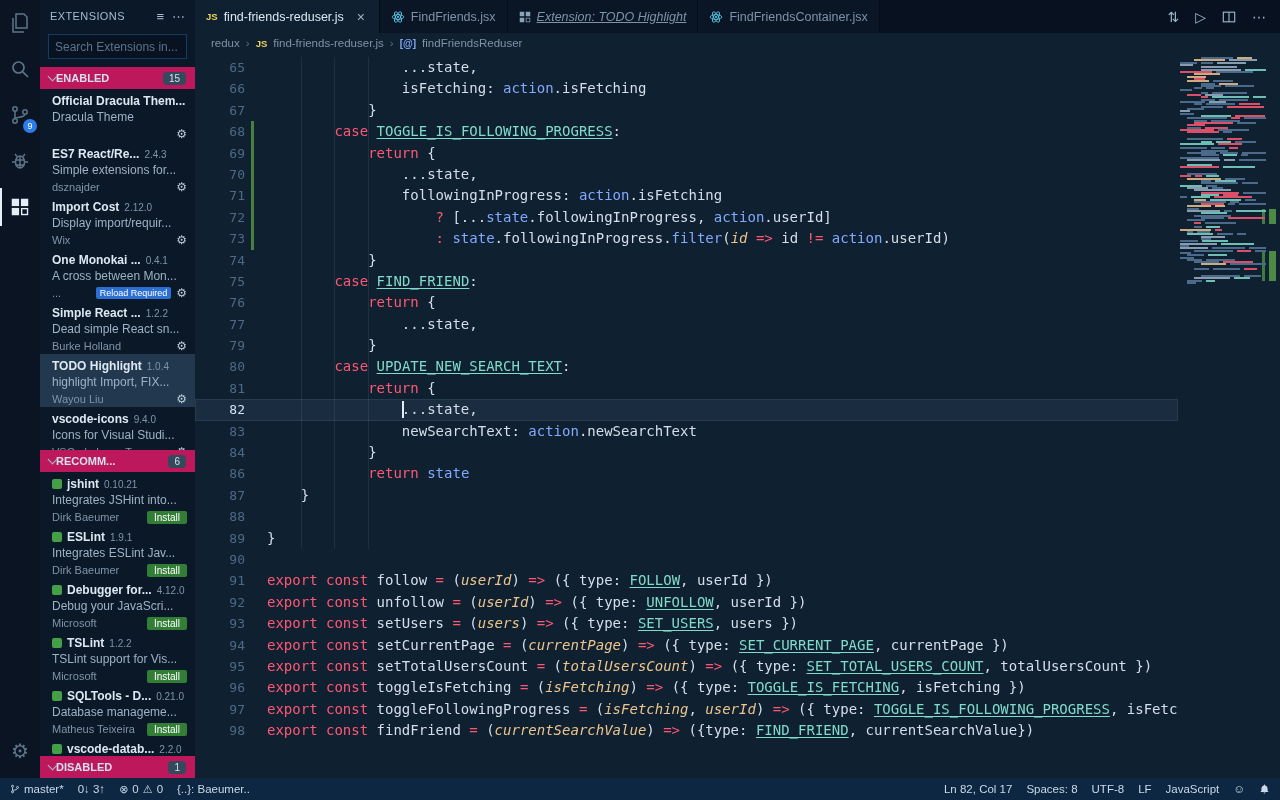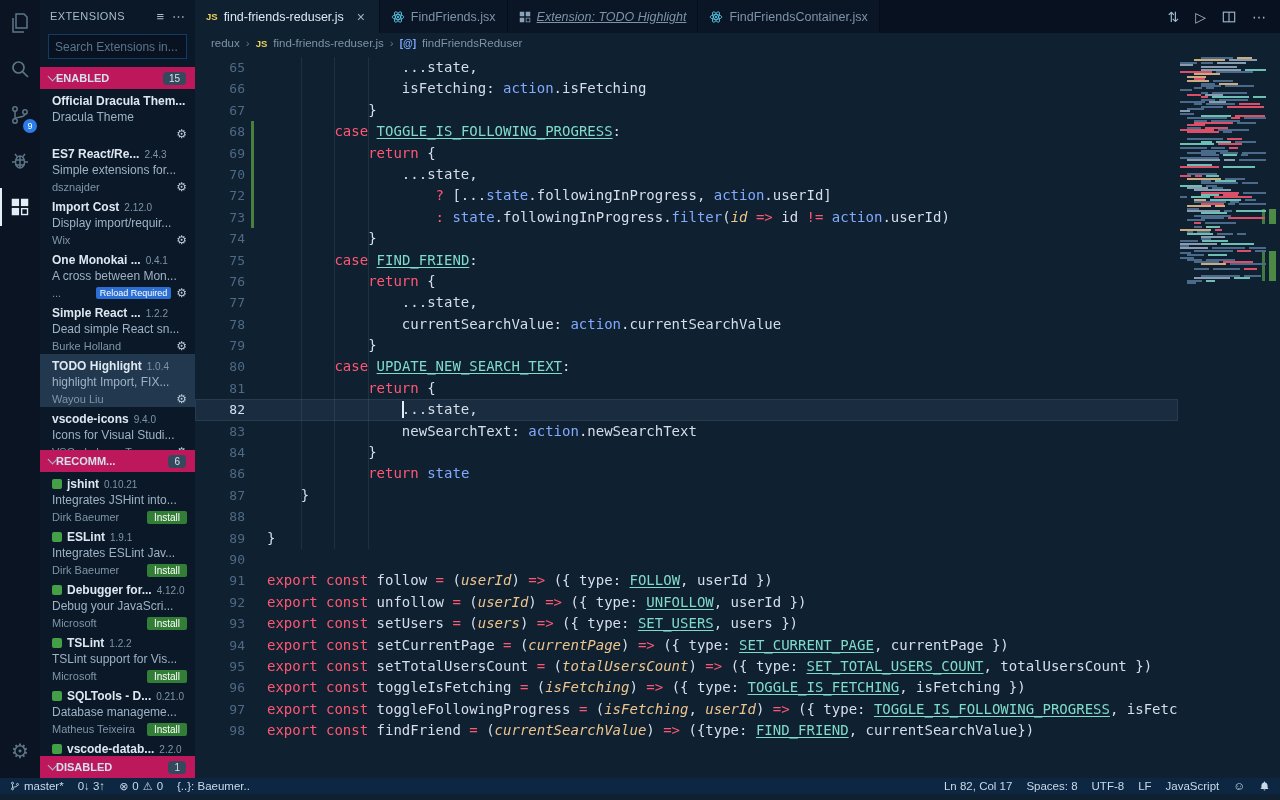--- a/index.html
+++ b/index.html
@@ -78,21 +78,21 @@
 
   
   .minimap { width:88px; flex-shrink:0; position:relative; overflow:hidden; opacity:.85; }
   .mm-row { position:absolute; left:0; right:0; height:2px; }
   .mm-row i { position:absolute; height:2px; top:0; display:block; }
   .mm-git { position:absolute; right:1px; width:3px; background:#4d8a44; }
   .ruler { width:14px; flex-shrink:0; position:relative; }
   .ruler-mark { position:absolute; left:3px; width:7px; background:#4d8a44; }
 
   
-  .statusbar { height:16px; background:#0d2742; display:flex; align-items:center; font-size:11.5px; color:#c9d9e8; padding:0 10px; gap:14px; }
+  .statusbar { height:22px; background:#0d2742; display:flex; align-items:center; font-size:11.5px; color:#c9d9e8; padding:0 10px; gap:14px; }
   .sb-right { margin-left:auto; display:flex; gap:14px; align-items:center; }
   .st-item { display:flex; align-items:center; gap:4px; cursor:pointer; white-space:nowrap; }
   .st-icon { font-size:11px; }
 </style>
 </head>
 <body>
 
 <div class="app">
 
   <div class="activitybar">
@@ -407,27 +407,27 @@
       <div class="code" id="code">
         <div class="iguide g1"></div>
         <div class="iguide g2"></div>
         <div class="iguide g3"></div>
       <div class="cl"><span class="ln">65</span><span class="ct"><span class="w">                ...state,</span></span></div>
           <div class="cl"><span class="ln">66</span><span class="ct"><span class="w">                isFetching: </span><span class="b">action</span><span class="w">.isFetching</span></span></div>
           <div class="cl"><span class="ln">67</span><span class="ct"><span class="w">            }</span></span></div>
           <div class="cl git"><span class="ln">68</span><span class="ct"><span class="w">        </span><span class="k">case </span><span class="c">TOGGLE_IS_FOLLOWING_PROGRESS</span><span class="w">:</span></span></div>
           <div class="cl git"><span class="ln">69</span><span class="ct"><span class="w">            </span><span class="k">return</span><span class="w"> {</span></span></div>
           <div class="cl git"><span class="ln">70</span><span class="ct"><span class="w">                ...state,</span></span></div>
+          <div class="cl git"><span class="ln">71</span><span class="ct"><span class="w">                followingInProgress: </span><span class="b">action</span><span class="w">.isFetching</span></span></div>
           <div class="cl git"><span class="ln">72</span><span class="ct"><span class="w">                    </span><span class="k">? </span><span class="w">[...</span><span class="b">state</span><span class="w">.followingInProgress, </span><span class="b">action</span><span class="w">.userId]</span></span></div>
           <div class="cl git"><span class="ln">73</span><span class="ct"><span class="w">                    </span><span class="k">: </span><span class="b">state</span><span class="w">.followingInProgress.</span><span class="b">filter</span><span class="w">(</span><span class="p">id</span><span class="k"> =&gt; </span><span class="w">id </span><span class="k">!= </span><span class="b">action</span><span class="w">.userId)</span></span></div>
           <div class="cl"><span class="ln">74</span><span class="ct"><span class="w">            }</span></span></div>
           <div class="cl"><span class="ln">75</span><span class="ct"><span class="w">        </span><span class="k">case </span><span class="c">FIND_FRIEND</span><span class="w">:</span></span></div>
           <div class="cl"><span class="ln">76</span><span class="ct"><span class="w">            </span><span class="k">return</span><span class="w"> {</span></span></div>
           <div class="cl"><span class="ln">77</span><span class="ct"><span class="w">                ...state,</span></span></div>
-          <div class="cl"><span class="ln">78</span><span class="ct"><span class="w">                currentSearchValue: </span><span class="b">action</span><span class="w">.currentSearchValue</span></span></div>
           <div class="cl"><span class="ln">79</span><span class="ct"><span class="w">            }</span></span></div>
           <div class="cl"><span class="ln">80</span><span class="ct"><span class="w">        </span><span class="k">case </span><span class="c">UPDATE_NEW_SEARCH_TEXT</span><span class="w">:</span></span></div>
           <div class="cl"><span class="ln">81</span><span class="ct"><span class="w">            </span><span class="k">return</span><span class="w"> {</span></span></div>
           <div class="cl cur"><span class="ln">82</span><span class="ct"><span class="w">                ...state,</span><span class="cursor"></span></span></div>
           <div class="cl"><span class="ln">83</span><span class="ct"><span class="w">                newSearchText: </span><span class="b">action</span><span class="w">.newSearchText</span></span></div>
           <div class="cl"><span class="ln">84</span><span class="ct"><span class="w">            }</span></span></div>
           <div class="cl"><span class="ln">86</span><span class="ct"><span class="w">            </span><span class="k">return </span><span class="b">state</span></span></div>
           <div class="cl"><span class="ln">87</span><span class="ct"><span class="w">    }</span></span></div>
           <div class="cl"><span class="ln">88</span><span class="ct"></span></div>
           <div class="cl"><span class="ln">89</span><span class="ct"><span class="w">}</span></span></div>

